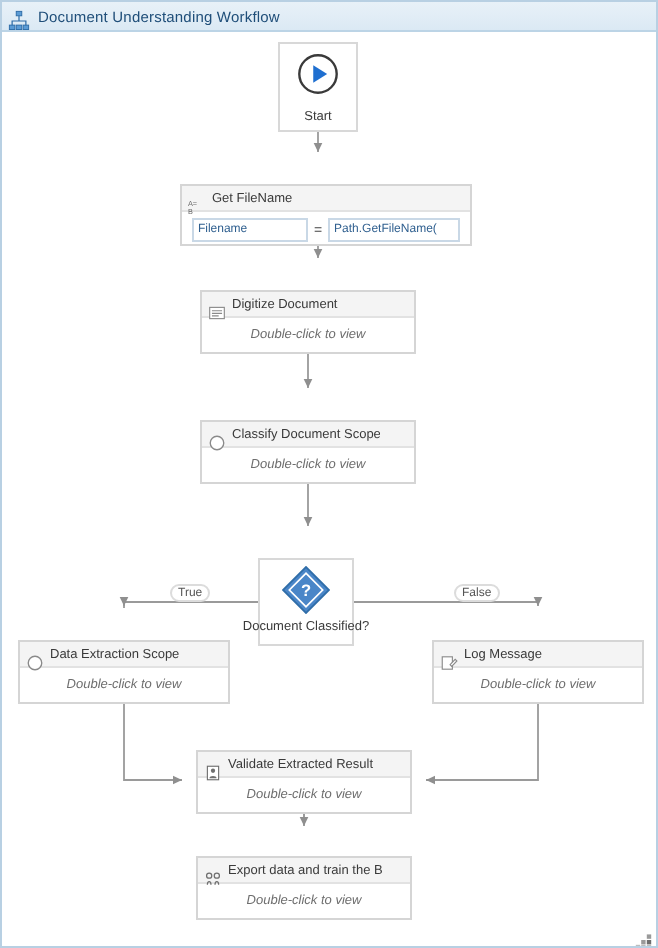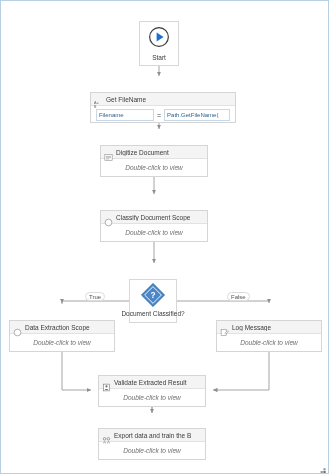--- a/index.html
+++ b/index.html
@@ -204,20 +204,32 @@
     position: absolute;
     right: 3px; bottom: 3px;
     width: 10px; height: 10px;
   }
 </style>
 </head>
 <body>
 
 <div id="app">
 
+  <div id="titlebar">
+    <span class="tb-icon">
+      <svg viewBox="0 0 16 16" width="11" height="11">
+        <rect x="6" y="1" width="4" height="3.2" fill="#5b9bd5" stroke="#2f6da8" stroke-width="0.7"></rect>
+        <rect x="1" y="11" width="4" height="3.2" fill="#5b9bd5" stroke="#2f6da8" stroke-width="0.7"></rect>
+        <rect x="6" y="11" width="4" height="3.2" fill="#5b9bd5" stroke="#2f6da8" stroke-width="0.7"></rect>
+        <rect x="11" y="11" width="4" height="3.2" fill="#5b9bd5" stroke="#2f6da8" stroke-width="0.7"></rect>
+        <path d="M8 4.2 L8 8 M3 11 L3 8 L13 8 L13 11" fill="none" stroke="#2f6da8" stroke-width="0.9"></path>
+      </svg>
+    </span>
+    <span class="tb-text">Document Understanding Workflow</span>
+  </div>
 
   <div id="canvas">
 
     <svg id="wires" viewBox="0 0 329 459">
       <defs>
         <marker id="arr" markerWidth="6" markerHeight="6" refX="5" refY="3" orient="auto">
           <path d="M0,0.6 L5,3 L0,5.4 z" fill="#8f8f8f"></path>
         </marker>
       </defs>
       <g stroke="#9a9a9a" stroke-width="0.9" fill="none">

